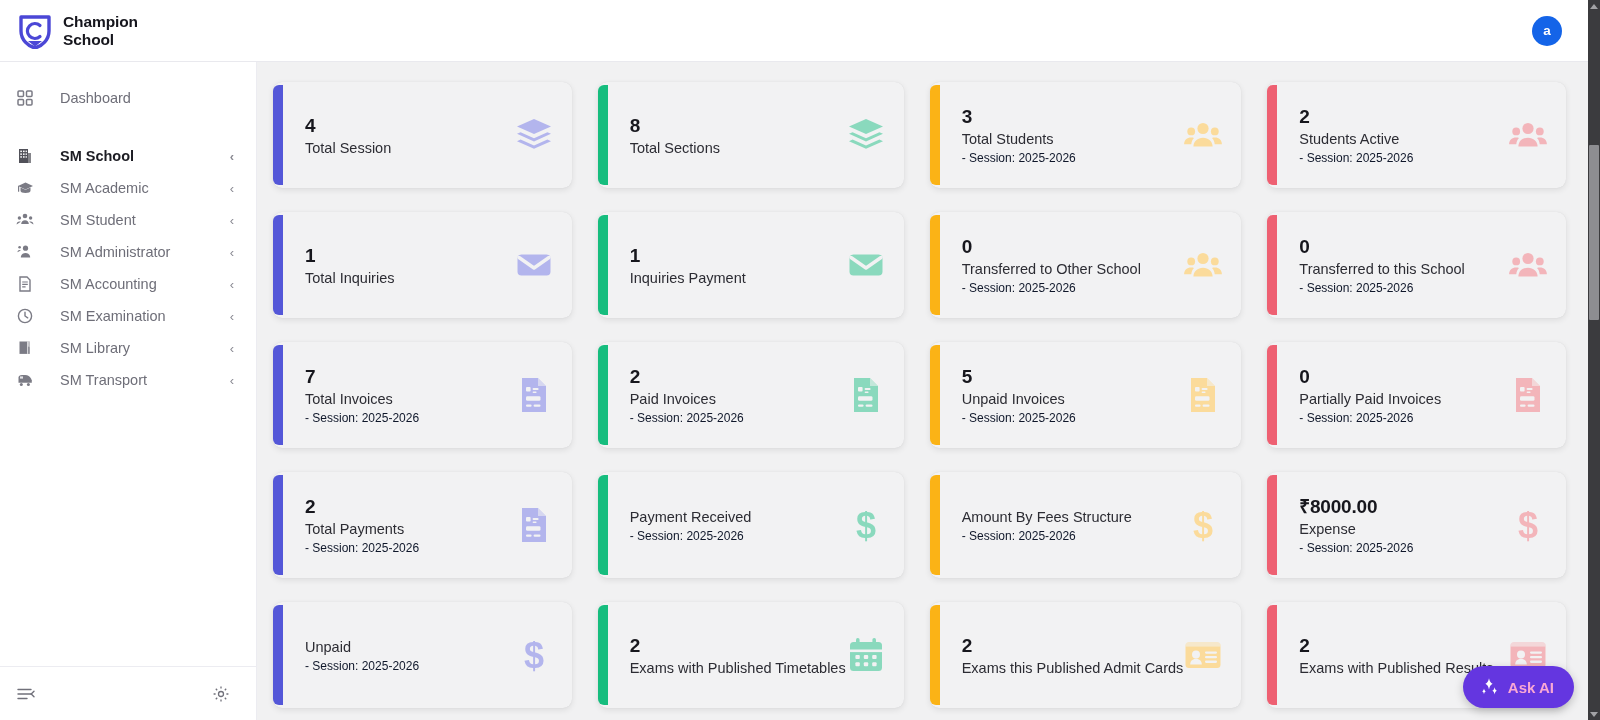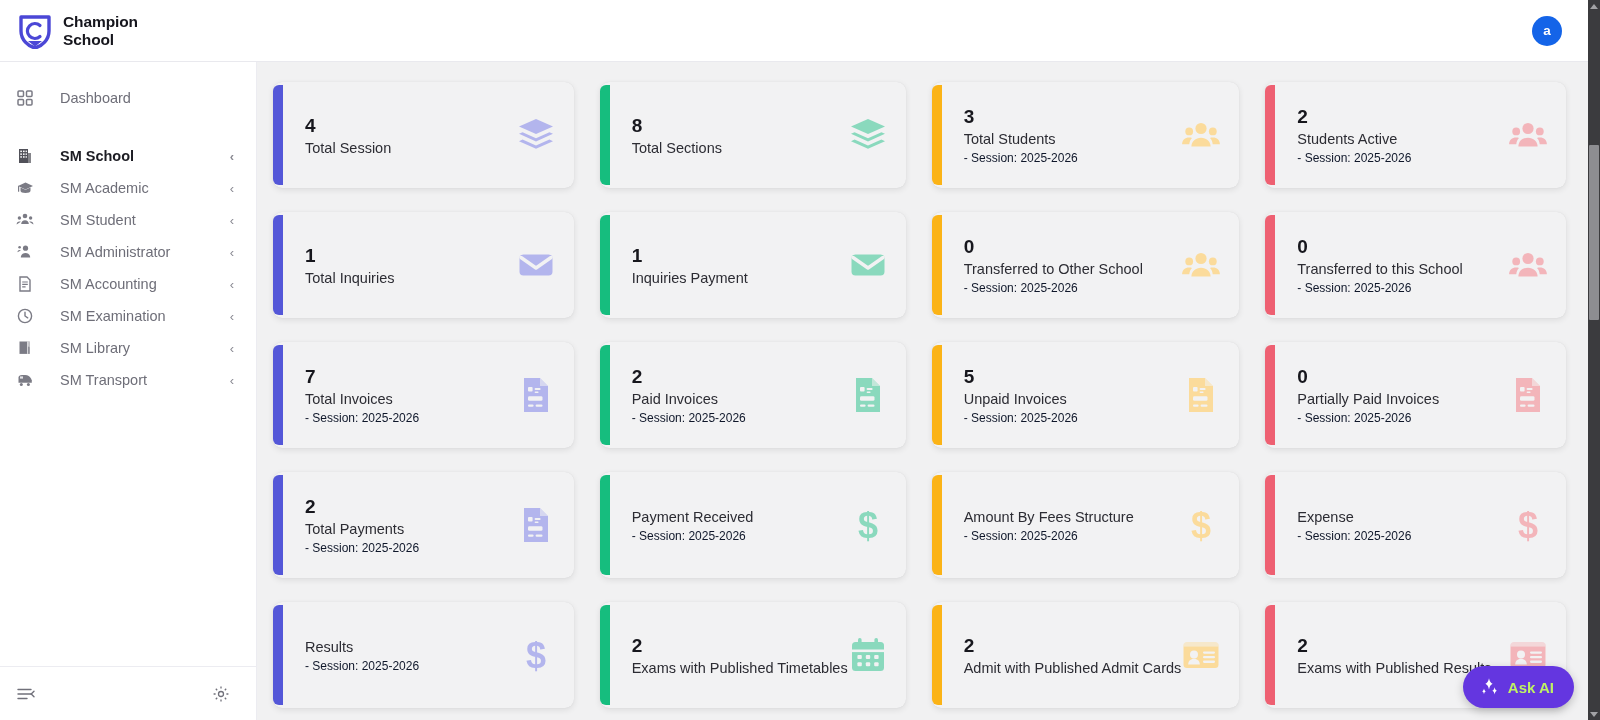--- a/index.html
+++ b/index.html
@@ -124,21 +124,21 @@
   .card-icon {
     width: 40px; height: 40px; flex: 0 0 40px;
     display: flex; align-items: center; justify-content: center;
     color: var(--icon);
   }
   .card-icon svg { width: 100%; height: 100%; display: block; }
 
   
   .ask-ai {
     position: absolute; right: 26px; bottom: 12px;
-    background: #6436e0; color: #bef264;
+    background: #6436e0; color: #f9a8d4;
     border-radius: 999px;
     height: 42px; padding: 0 20px 0 16px;
     display: flex; align-items: center; gap: 9px;
     font-size: 15px; font-weight: bold;
     cursor: pointer; z-index: 40;
     box-shadow: 0 3px 10px rgba(0,0,0,0.22);
   }
   .ask-ai svg { width: 20px; height: 20px; display: block; }
 
   
@@ -582,32 +582,33 @@
               <div class="card-sub">- Session: 2025-2026</div>
             </div>
             <div class="card-icon">
               <svg viewBox="0 0 40 40" fill="currentColor">
                 <text x="20" y="33" text-anchor="middle" font-family="Liberation Sans, sans-serif" font-size="36" font-weight="bold">$</text>
               </svg>
             </div>
           </div>
           <div class="card" style="--accent: #ee6072; --icon: #f3b5ba;">
             <div class="card-body">
+              <div class="card-value">₹8000.00</div>
               <div class="card-label">Expense</div>
               <div class="card-sub">- Session: 2025-2026</div>
             </div>
             <div class="card-icon">
               <svg viewBox="0 0 40 40" fill="currentColor">
                 <text x="20" y="33" text-anchor="middle" font-family="Liberation Sans, sans-serif" font-size="36" font-weight="bold">$</text>
               </svg>
             </div>
           </div>
           <div class="card" style="--accent: #5457d8; --icon: #b3b5ed;">
             <div class="card-body">
-              <div class="card-label">Results</div>
+              <div class="card-label">Unpaid</div>
               <div class="card-sub">- Session: 2025-2026</div>
             </div>
             <div class="card-icon">
               <svg viewBox="0 0 40 40" fill="currentColor">
                 <text x="20" y="33" text-anchor="middle" font-family="Liberation Sans, sans-serif" font-size="36" font-weight="bold">$</text>
               </svg>
             </div>
           </div>
           <div class="card" style="--accent: #16bd7e; --icon: #8ad9bd;">
             <div class="card-body">
@@ -627,21 +628,21 @@
                   <rect x="9.4" y="27.2" width="4.4" height="4" rx="1"></rect>
                   <rect x="17.8" y="27.2" width="4.4" height="4" rx="1"></rect>
                   <rect x="26.2" y="27.2" width="4.4" height="4" rx="1"></rect>
                 </g>
               </svg>
             </div>
           </div>
           <div class="card" style="--accent: #fbb316; --icon: #fbdb9b;">
             <div class="card-body">
               <div class="card-value">2</div>
-              <div class="card-label">Admit with Published Admit Cards</div>
+              <div class="card-label">Exams this Published Admit Cards</div>
             </div>
             <div class="card-icon">
               <svg viewBox="0 0 40 40" fill="currentColor">
                 <rect x="2.5" y="7" width="35" height="26" rx="3.5"></rect>
                 <rect x="2.5" y="7" width="35" height="4.6" fill="#f2f2f3" opacity=".55"></rect>
                 <circle cx="13" cy="19.5" r="4" fill="#f2f2f3"></circle>
                 <path d="M7.2 29.4c0-3.4 2.6-5.6 5.8-5.6s5.8 2.2 5.8 5.6z" fill="#f2f2f3"></path>
                 <g fill="#f2f2f3">
                   <rect x="22" y="16.4" width="12" height="2.3" rx="1.1"></rect>
                   <rect x="22" y="21" width="12" height="2.3" rx="1.1"></rect>

